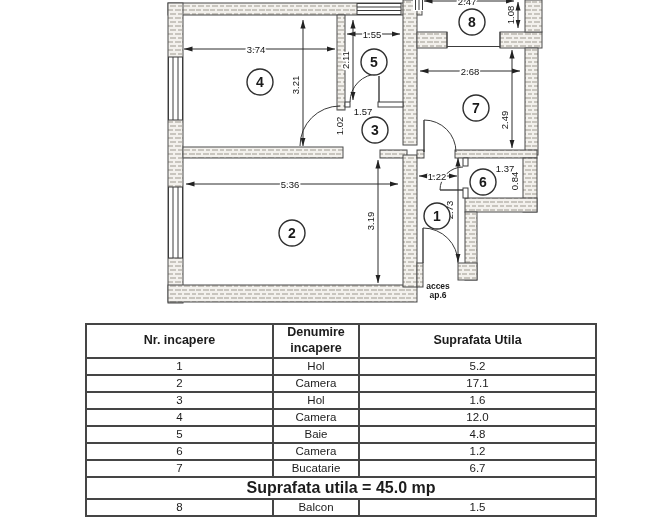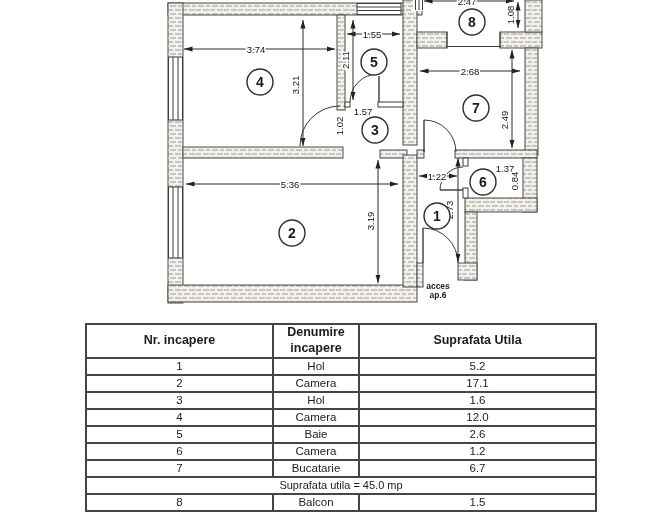--- a/index.html
+++ b/index.html
@@ -24,21 +24,21 @@
   table.areas{
     border-collapse:collapse;table-layout:fixed;width:510px;
     font-size:11.5px;color:#1c1c1c;
   }
   table.areas th, table.areas td{
     border:2px solid #454545;text-align:center;vertical-align:middle;
     padding:0;line-height:1.25;
   }
   table.areas th{font-size:12.5px;font-weight:bold;height:32px;}
   table.areas td{height:15px;}
-  td.spanrow{font-weight:normal;font-size:11px;border-radius:8px;}
+  td.spanrow{font-weight:bold;font-size:16px;border-radius:8px;}
   .c1{width:187px;} .c2{width:86px;} .c3{width:237px;}
 </style>
 </head>
 <body>
 
 <div id="plan-wrap">
 <svg width="661" height="320" viewBox="0 0 661 320">
   <defs>
     <pattern id="hatch" width="14" height="8" patternUnits="userSpaceOnUse">
       <rect width="14" height="8" fill="#f3f1ed"></rect>
@@ -232,21 +232,21 @@
         <td>1.6</td>
       </tr>
       <tr>
         <td>4</td>
         <td>Camera</td>
         <td>12.0</td>
       </tr>
       <tr>
         <td>5</td>
         <td>Baie</td>
-        <td>2.6</td>
+        <td>4.8</td>
       </tr>
       <tr>
         <td>6</td>
         <td>Camera</td>
         <td>1.2</td>
       </tr>
       <tr>
         <td>7</td>
         <td>Bucatarie</td>
         <td>6.7</td>

